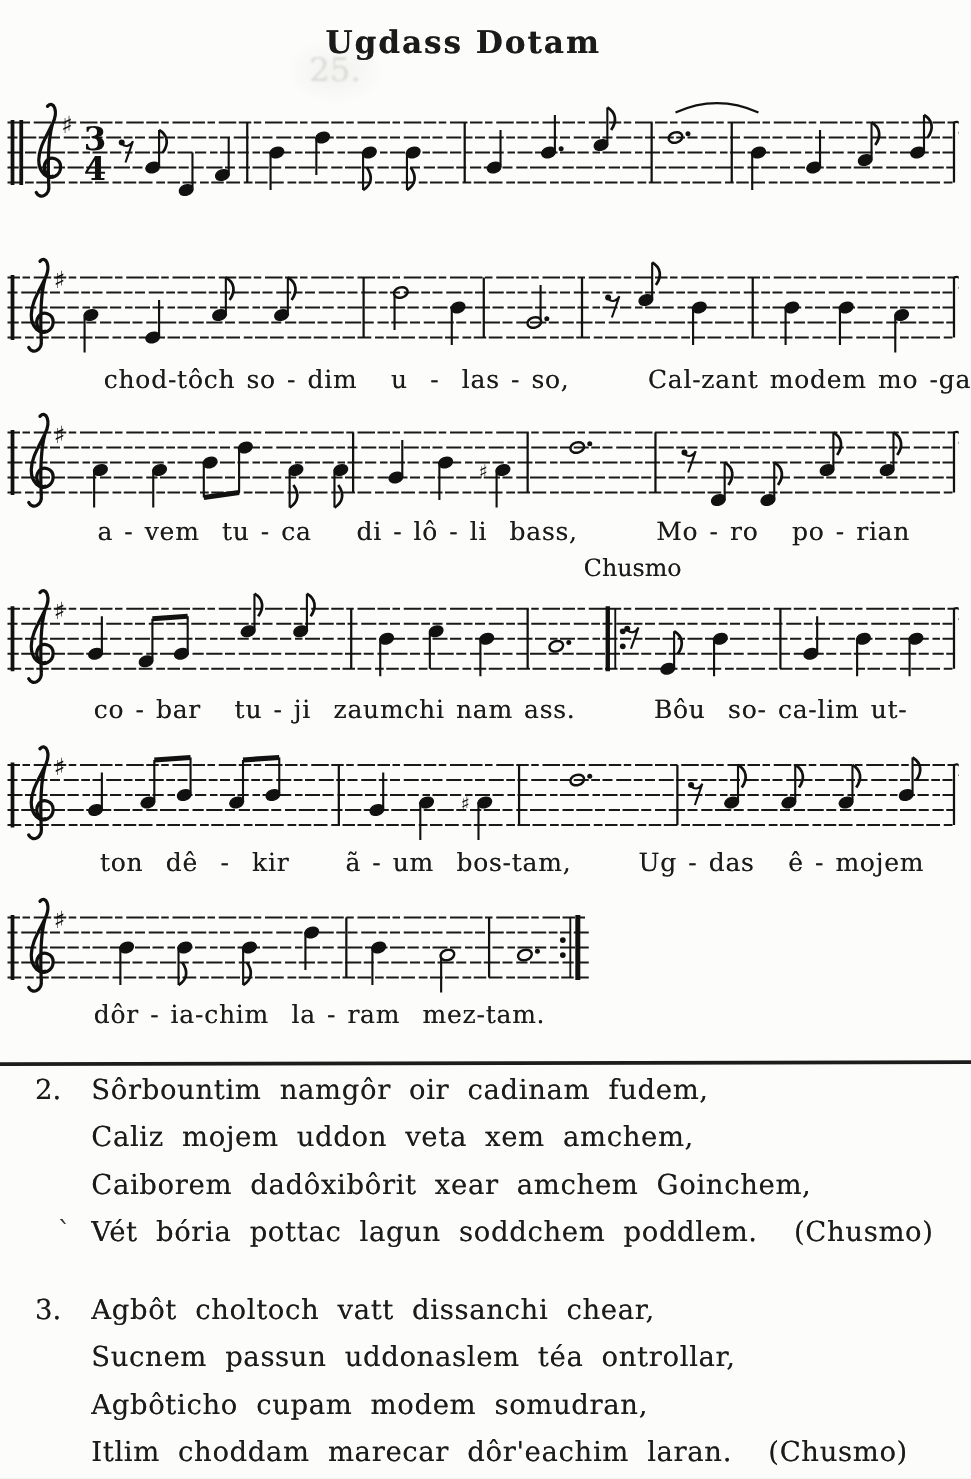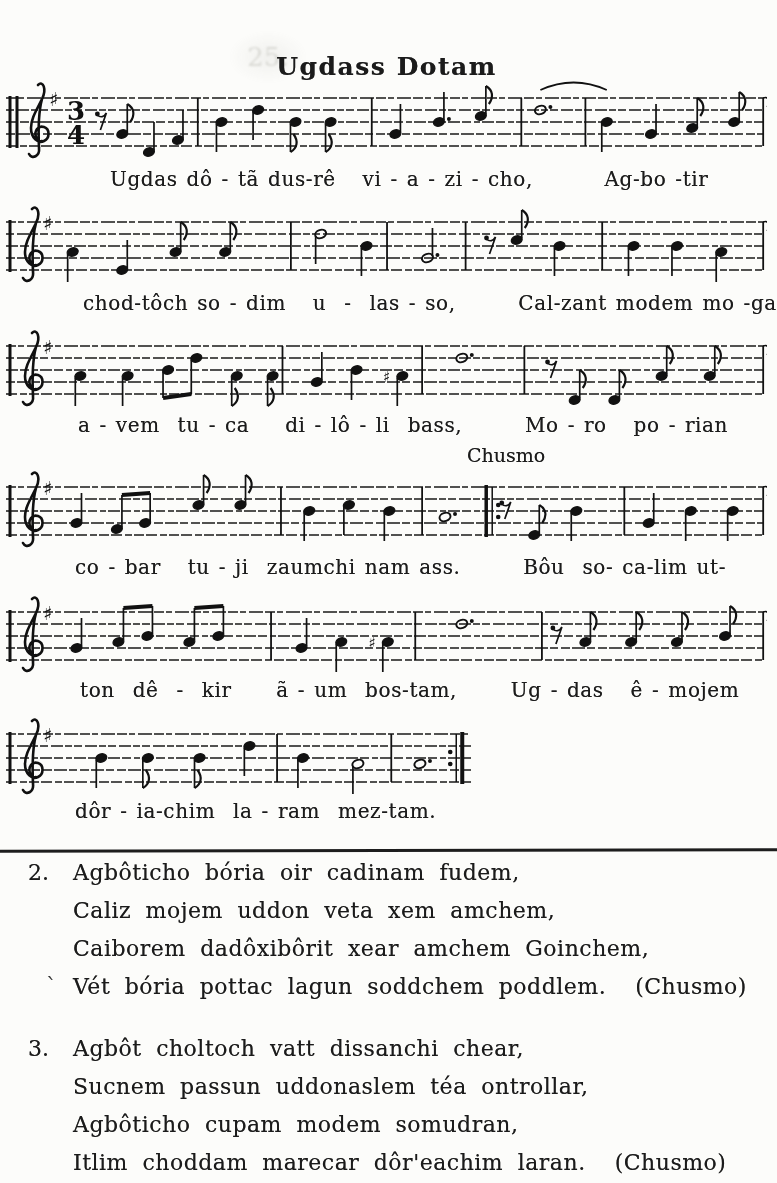--- a/index.html
+++ b/index.html
@@ -1,20 +1,20 @@
 <!DOCTYPE html>
 <html><head>
 <meta charset="utf-8">
 <style>
   html,body{margin:0;padding:0;background:#e8e8e4;}
   #page{position:relative;width:777px;height:1183px;background:#fcfcfa;overflow:hidden;
         font-family:"DejaVu Serif", serif;color:#1b1b1b;}
-  .title{position:absolute;top:52px;left:0;width:713px;text-align:center;padding-left:28px;
+  .title{position:absolute;top:19px;left:0;width:713px;text-align:center;padding-left:28px;
          box-sizing:border-box;font-size:25px;font-weight:bold;letter-spacing:1.5px;
-         text-shadow:0 0 .5px rgba(0,0,0,.55);margin-left:16px;}
+         text-shadow:0 0 .5px rgba(0,0,0,.55);}
   .stamp{position:absolute;left:228px;top:30px;width:80px;height:54px;border-radius:50%;
          background:radial-gradient(ellipse at center, rgba(150,150,140,.30), rgba(150,150,140,0) 70%);
          filter:blur(1px);font-size:26px;color:#9a9a90;opacity:.35;text-align:center;line-height:54px;}
   svg.staff{position:absolute;left:4px;}
   .lyric{position:absolute;font-size:20px;white-space:pre;letter-spacing:.6px;word-spacing:2px;
          text-shadow:0 0 .5px rgba(0,0,0,.6);}
   .chusmo{position:absolute;left:467px;top:444px;width:110px;text-align:left;font-size:19px;
           text-shadow:0 0 .5px rgba(0,0,0,.6);}
   .rule{position:absolute;left:0;top:849px;width:777px;height:3px;background:#1d1d1d;
         transform:rotate(-.12deg);}
@@ -86,21 +86,20 @@
       <line x1="597.77" y1="58" x2="597.77" y2="86" stroke="#111" stroke-width="1.7"></line>
       <ellipse cx="647.024" cy="68" rx="5.6" ry="4.1" transform="rotate(-18 647.024 68)" fill="#111" stroke="#111" stroke-width="1.2"></ellipse>
       <line x1="652.024" y1="66" x2="652.024" y2="38" stroke="#111" stroke-width="1.7"></line>
       <ellipse cx="688.226" cy="62" rx="5.6" ry="4.1" transform="rotate(-18 688.226 62)" fill="#111" stroke="#111" stroke-width="1.2"></ellipse>
       <line x1="693.226" y1="60" x2="693.226" y2="32" stroke="#111" stroke-width="1.7"></line>
       <path d="M693.226,32 c7,4 8,11 3,18" fill="none" stroke="#111" stroke-width="2.2"></path>
       <ellipse cx="730.1909999999999" cy="56" rx="5.6" ry="4.1" transform="rotate(-18 730.1909999999999 56)" fill="#111" stroke="#111" stroke-width="1.2"></ellipse>
       <line x1="735.1909999999999" y1="54" x2="735.1909999999999" y2="26" stroke="#111" stroke-width="1.7"></line>
       <path d="M735.1909999999999,26 c7,4 8,11 3,18" fill="none" stroke="#111" stroke-width="2.2"></path>
     </svg>
-  <div class="lyric" style="left:110px;top:167px">Ugdas dô - tã dus-rê   vi - a - zi - cho,        Ag-bo -tir</div>
 
   <svg class="staff" style="top:190px" width="763" height="104" viewBox="0 0 763 104">
       <line x1="2" y1="32" x2="760" y2="32" stroke="#191919" stroke-width="1.6" stroke-dasharray="10 2 6 3 14 2"></line>
       <line x1="2" y1="44" x2="760" y2="44" stroke="#191919" stroke-width="1.6" stroke-dasharray="8 3 12 2 7 2"></line>
       <line x1="2" y1="56" x2="760" y2="56" stroke="#191919" stroke-width="1.6" stroke-dasharray="12 2 9 3 6 2"></line>
       <line x1="2" y1="68" x2="760" y2="68" stroke="#191919" stroke-width="1.6" stroke-dasharray="9 2 13 2 8 3"></line>
       <line x1="2" y1="80" x2="760" y2="80" stroke="#191919" stroke-width="1.6" stroke-dasharray="11 3 7 2 10 2"></line>
       <line x1="6" y1="30" x2="6" y2="82" stroke="#111" stroke-width="3"></line>
       <path d="M10,-13 C15,-18 19,-9 14,1 C8,13 3,21 3,30 C3,40 10,46 16,43 C22,40 22,31 16,29 C10,27 6,33 8,39 C9,42 12,44 14,43 M14,1 C11,12 10,28 11,50 C12,58 4,62 1,56" transform="translate(18,32)" fill="none" stroke="#101010" stroke-width="2.6" stroke-linecap="round"></path>
       <text x="39" y="40" class="musym" font-size="19">♯</text>
@@ -338,21 +337,21 @@
       <line x1="348.91" y1="64" x2="348.91" y2="92" stroke="#111" stroke-width="1.7"></line>
       <ellipse cx="415.95" cy="62" rx="5.6" ry="4.1" transform="rotate(-18 415.95 62)" fill="none" stroke="#111" stroke-width="2"></ellipse>
       <circle cx="425.95" cy="59" r="2" fill="#111"></circle>
     </svg>
   <div class="lyric" style="left:75px;top:799px">dôr - ia-chim  la - ram  mez-tam.</div>
 
   <div class="rule"></div>
 
   <div class="verse" style="top:860px">
     <span class="vnum">2.</span>
-    <span class="vline" style="top:0px">Agbôticho bória oir cadinam fudem,</span>
+    <span class="vline" style="top:0px">Sôrbountim namgôr oir cadinam fudem,</span>
     <span class="vline" style="top:38px">Caliz mojem uddon veta xem amchem,</span>
     <span class="vline" style="top:76px">Caiborem dadôxibôrit xear amchem Goinchem,</span>
     <span class="stray" style="top:114px">`</span>
     <span class="vline" style="top:114px">Vét bória pottac lagun soddchem poddlem.  (Chusmo)</span>
   </div>
 
   <div class="verse" style="top:1036px">
     <span class="vnum">3.</span>
     <span class="vline" style="top:0px">Agbôt choltoch vatt dissanchi chear,</span>
     <span class="vline" style="top:38px">Sucnem passun uddonaslem téa ontrollar,</span>

